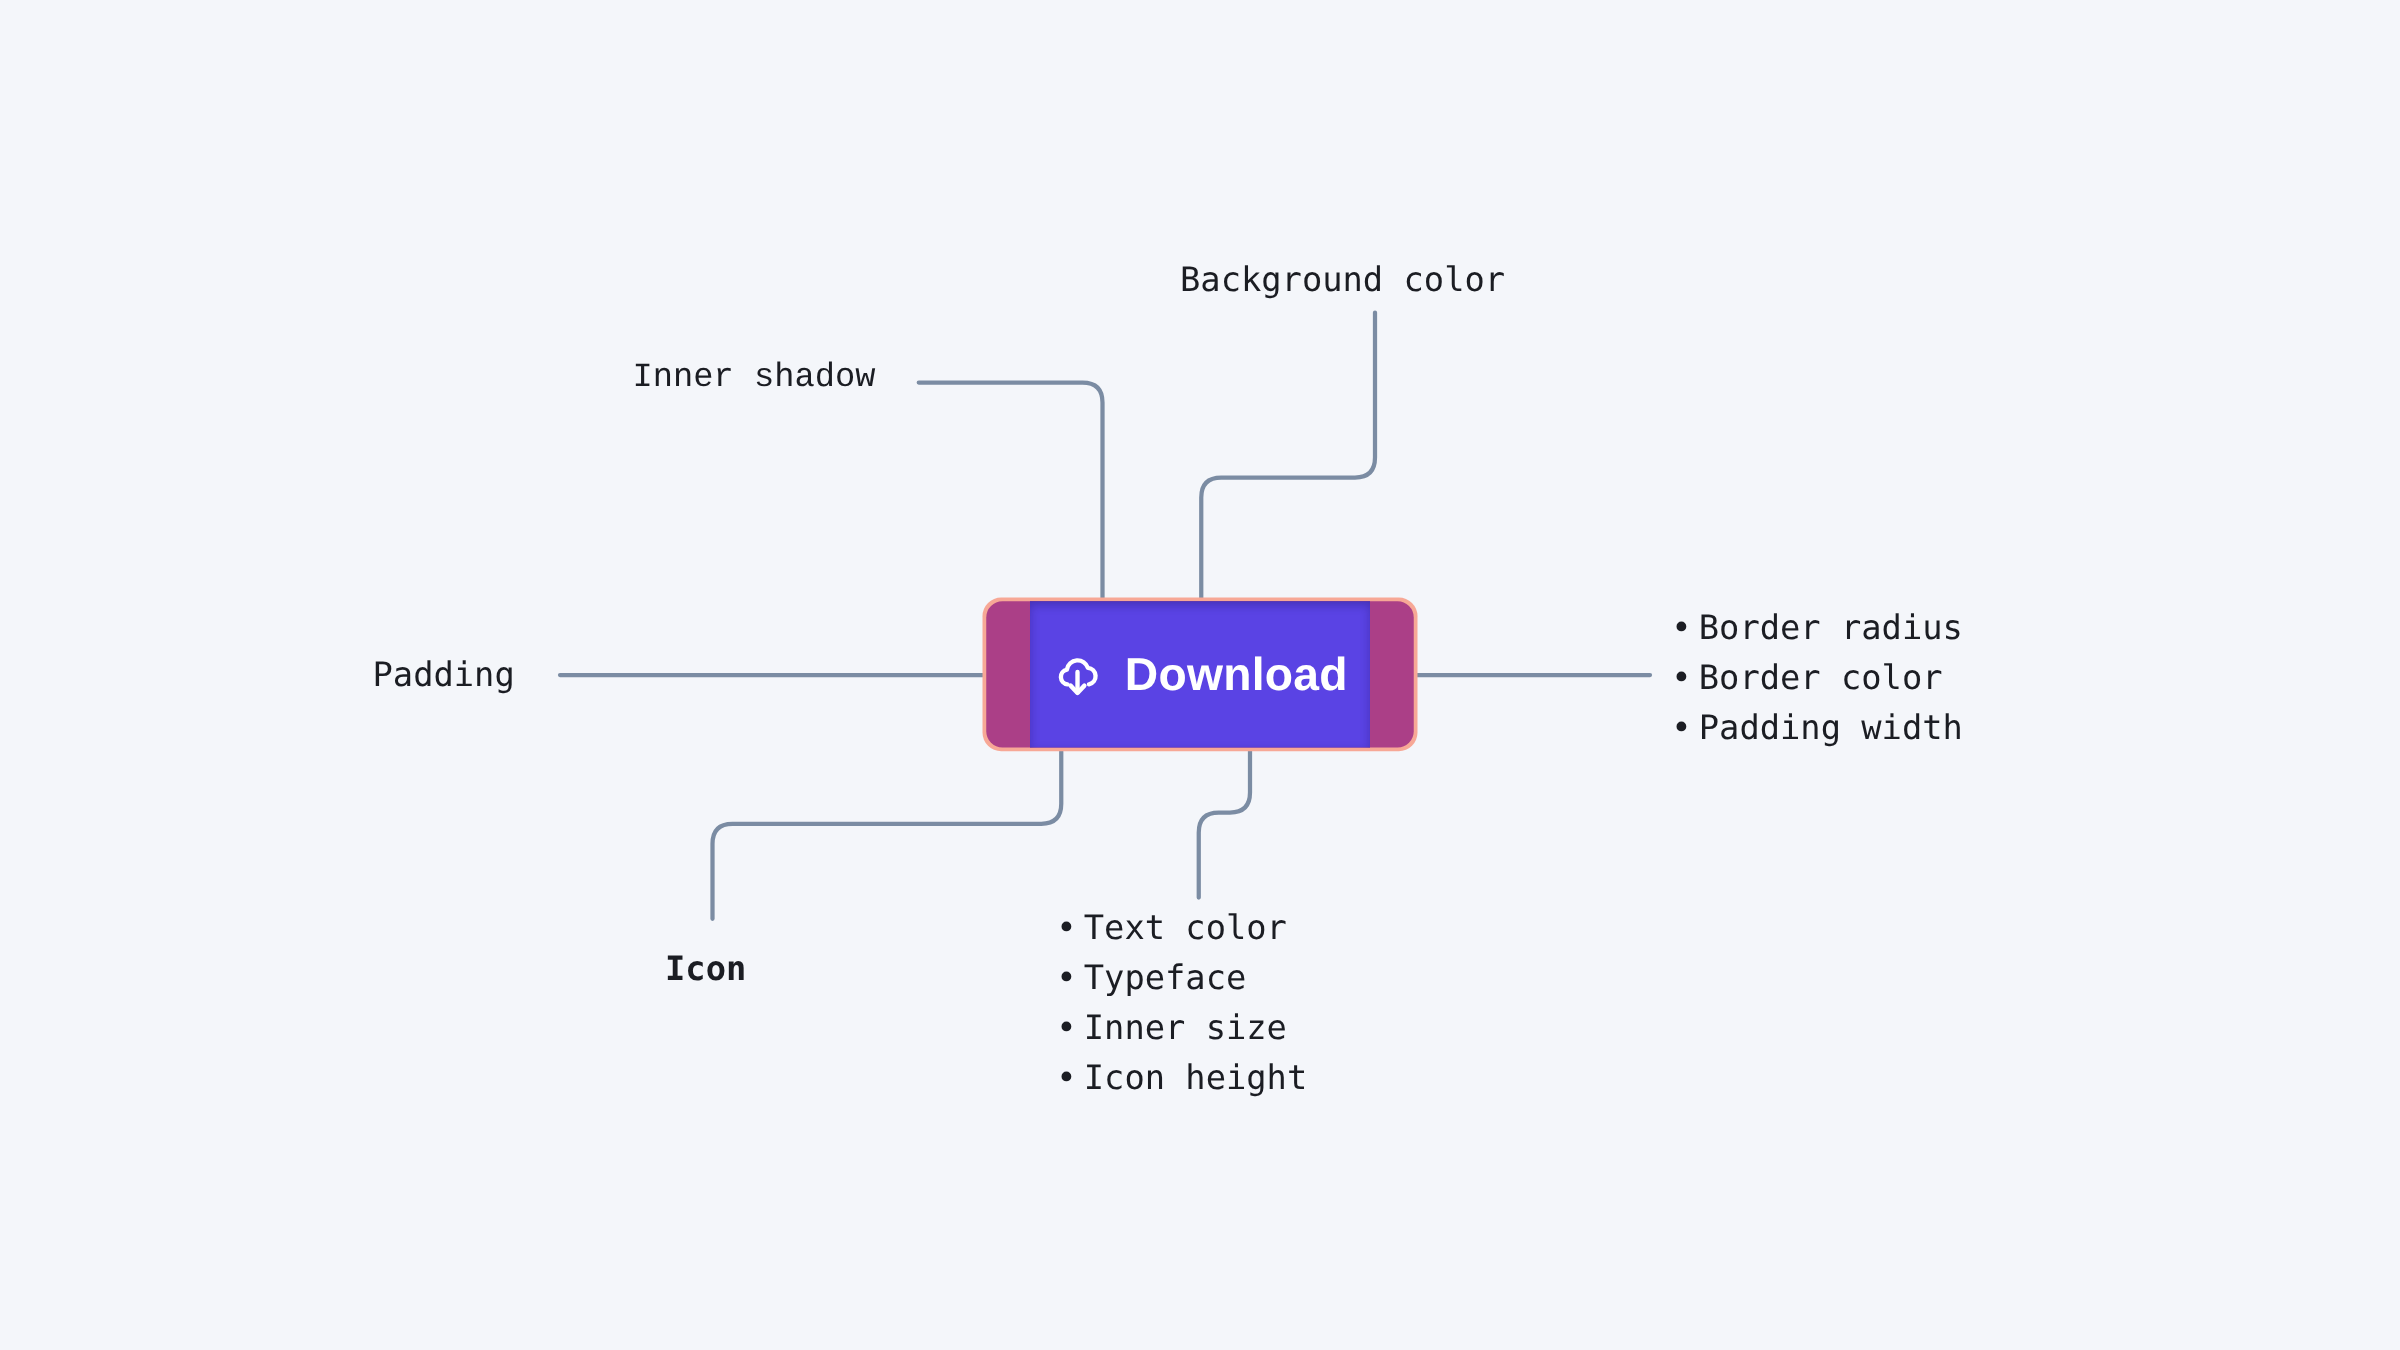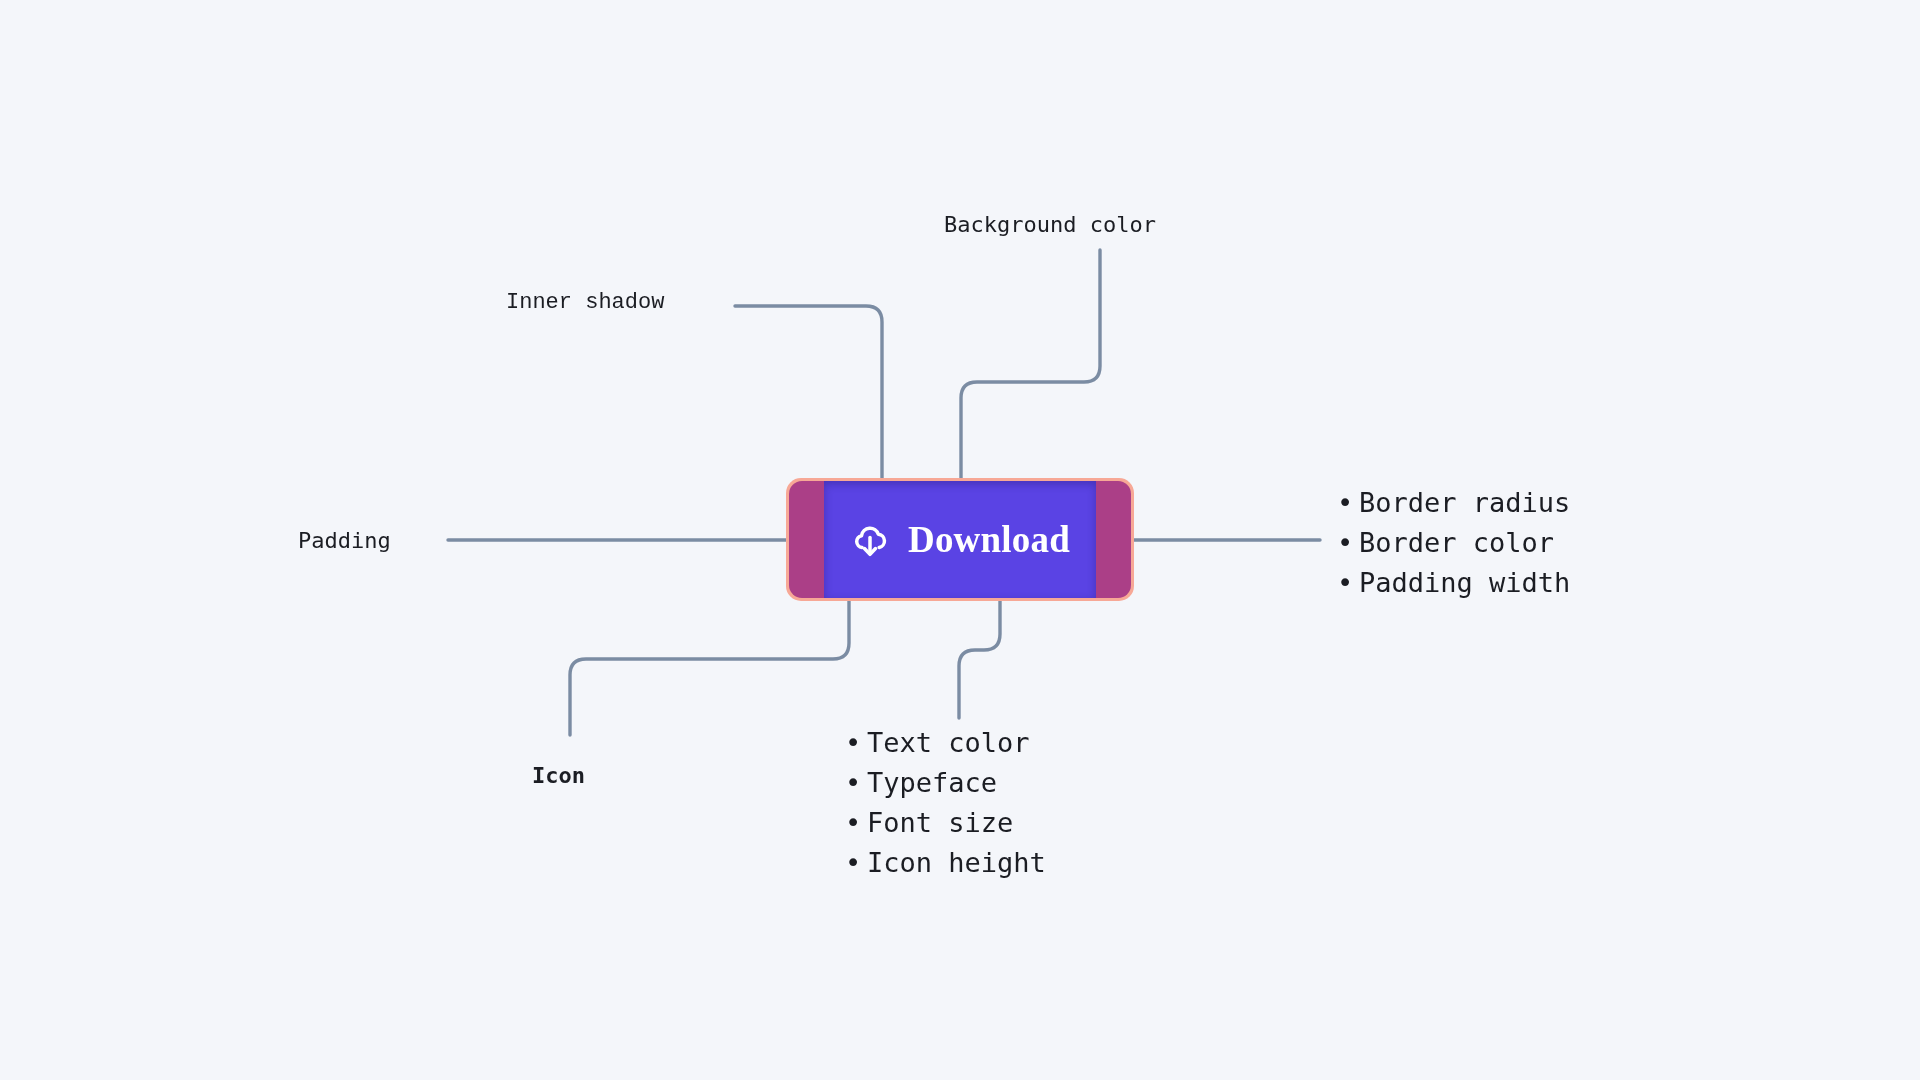--- a/index.html
+++ b/index.html
@@ -9,21 +9,21 @@
     font-family:"DejaVu Sans Mono", monospace;
     overflow:hidden;
   }
   #stage { position:relative; width:1920px; height:1080px; }
 
   #connectors { position:absolute; left:0; top:0; width:1920px; height:1080px; }
 
   .label {
     position:absolute;
     font-family:"DejaVu Sans Mono", monospace;
-    font-size:22px;
+    font-size:27px;
     line-height:40px;
     color:#1b1d23;
     white-space:pre;
     letter-spacing:0px;
   }
 
   .bullet-list { position:absolute; }
   .bullet-list .bullet-row {
     display:flex;
     align-items:baseline;
@@ -61,21 +61,21 @@
     left:38px; top:3px; right:38px; bottom:3px;
     background:#5a43e4;
     display:flex;
     align-items:center;
     justify-content:center;
     gap:18px;
     box-shadow:inset 0 3px 8px rgba(20,10,80,0.30);
   }
   .btn-icon { width:40px; height:40px; display:block; flex:0 0 40px; }
   .btn-label {
-    font-family:Liberation Serif, serif;
+    font-family:Liberation Sans, sans-serif;
     font-size:37px;
     line-height:44px;
     font-weight:600;
     color:#ffffff;
     letter-spacing:0.2px;
     white-space:nowrap;
   }
 </style>
 </head>
 <body>
@@ -126,21 +126,21 @@
     <div class="bullet-row">
       <span class="dot">•</span>
       <span>Text color</span>
     </div>
     <div class="bullet-row">
       <span class="dot">•</span>
       <span>Typeface</span>
     </div>
     <div class="bullet-row">
       <span class="dot">•</span>
-      <span>Font size</span>
+      <span>Inner size</span>
     </div>
     <div class="bullet-row">
       <span class="dot">•</span>
       <span>Icon height</span>
     </div>
   </div>
 
   <div id="button-assembly">
     <div class="border-ring"></div>
     <div class="padding-box"></div>

